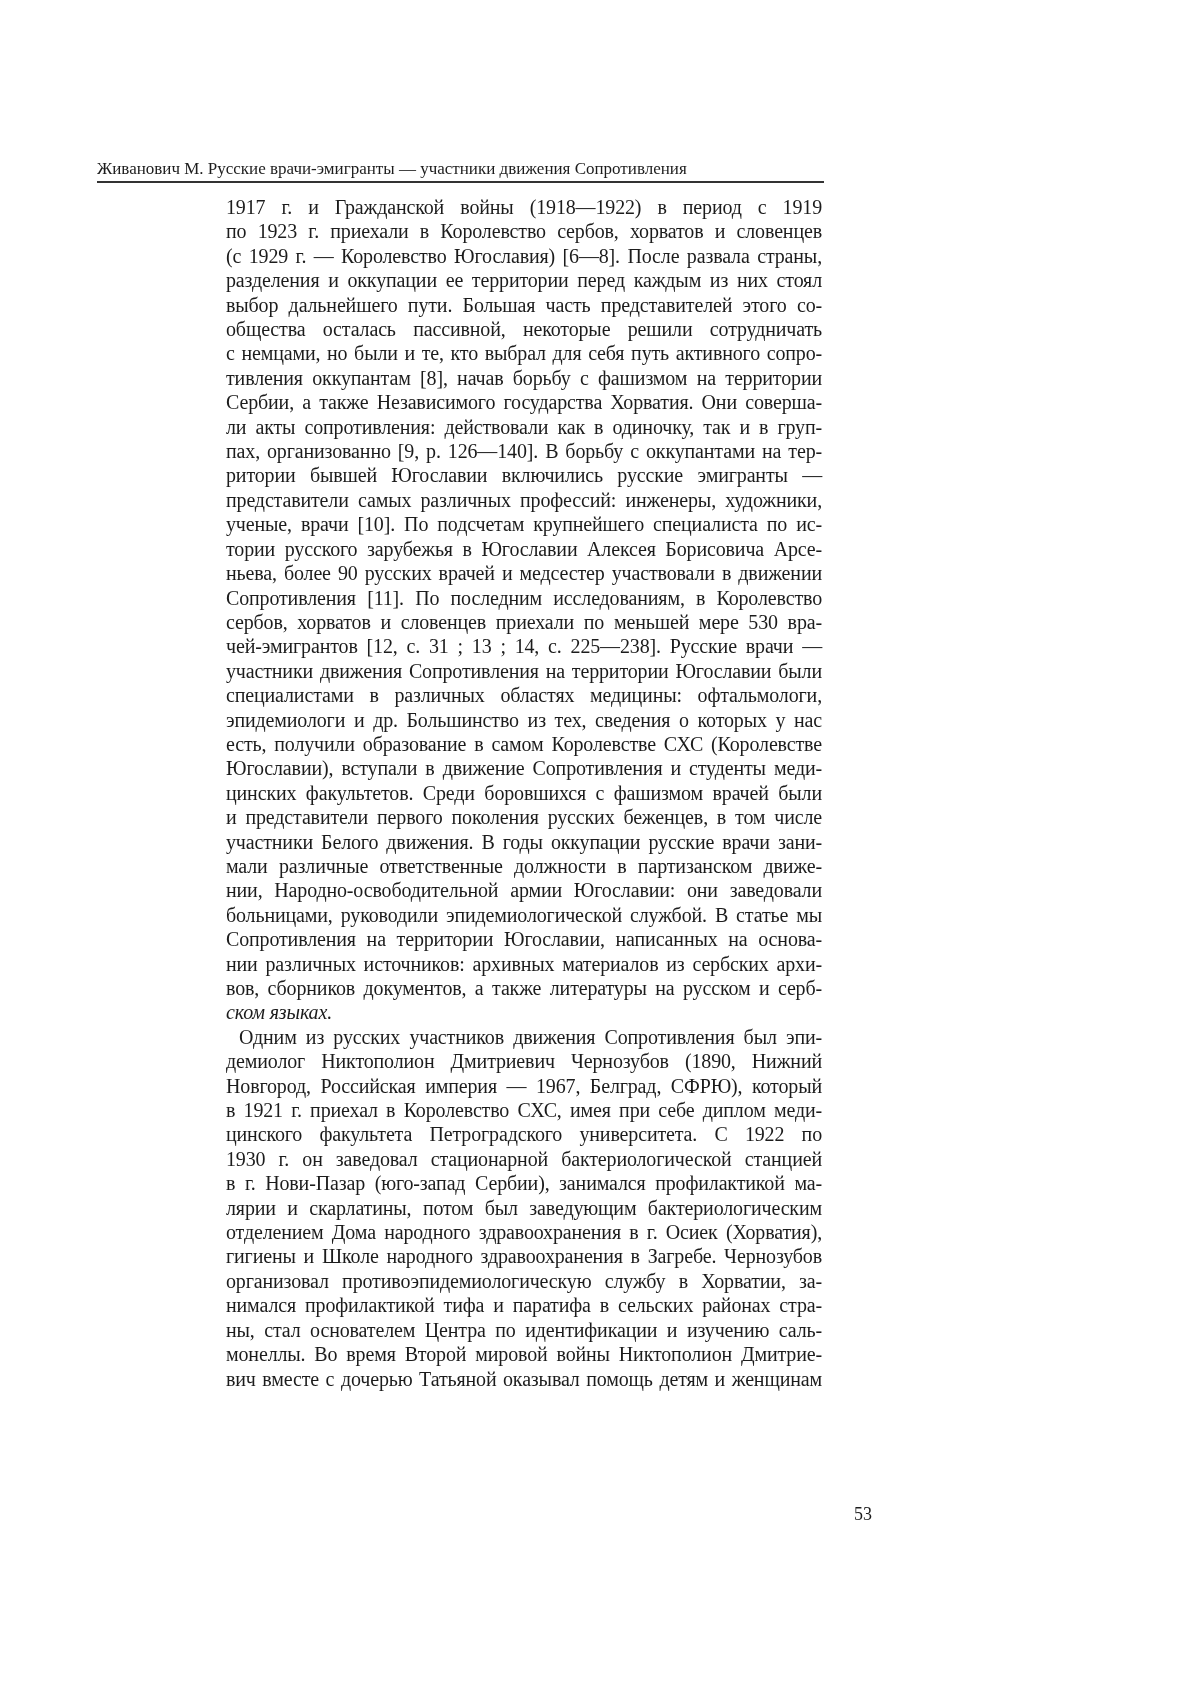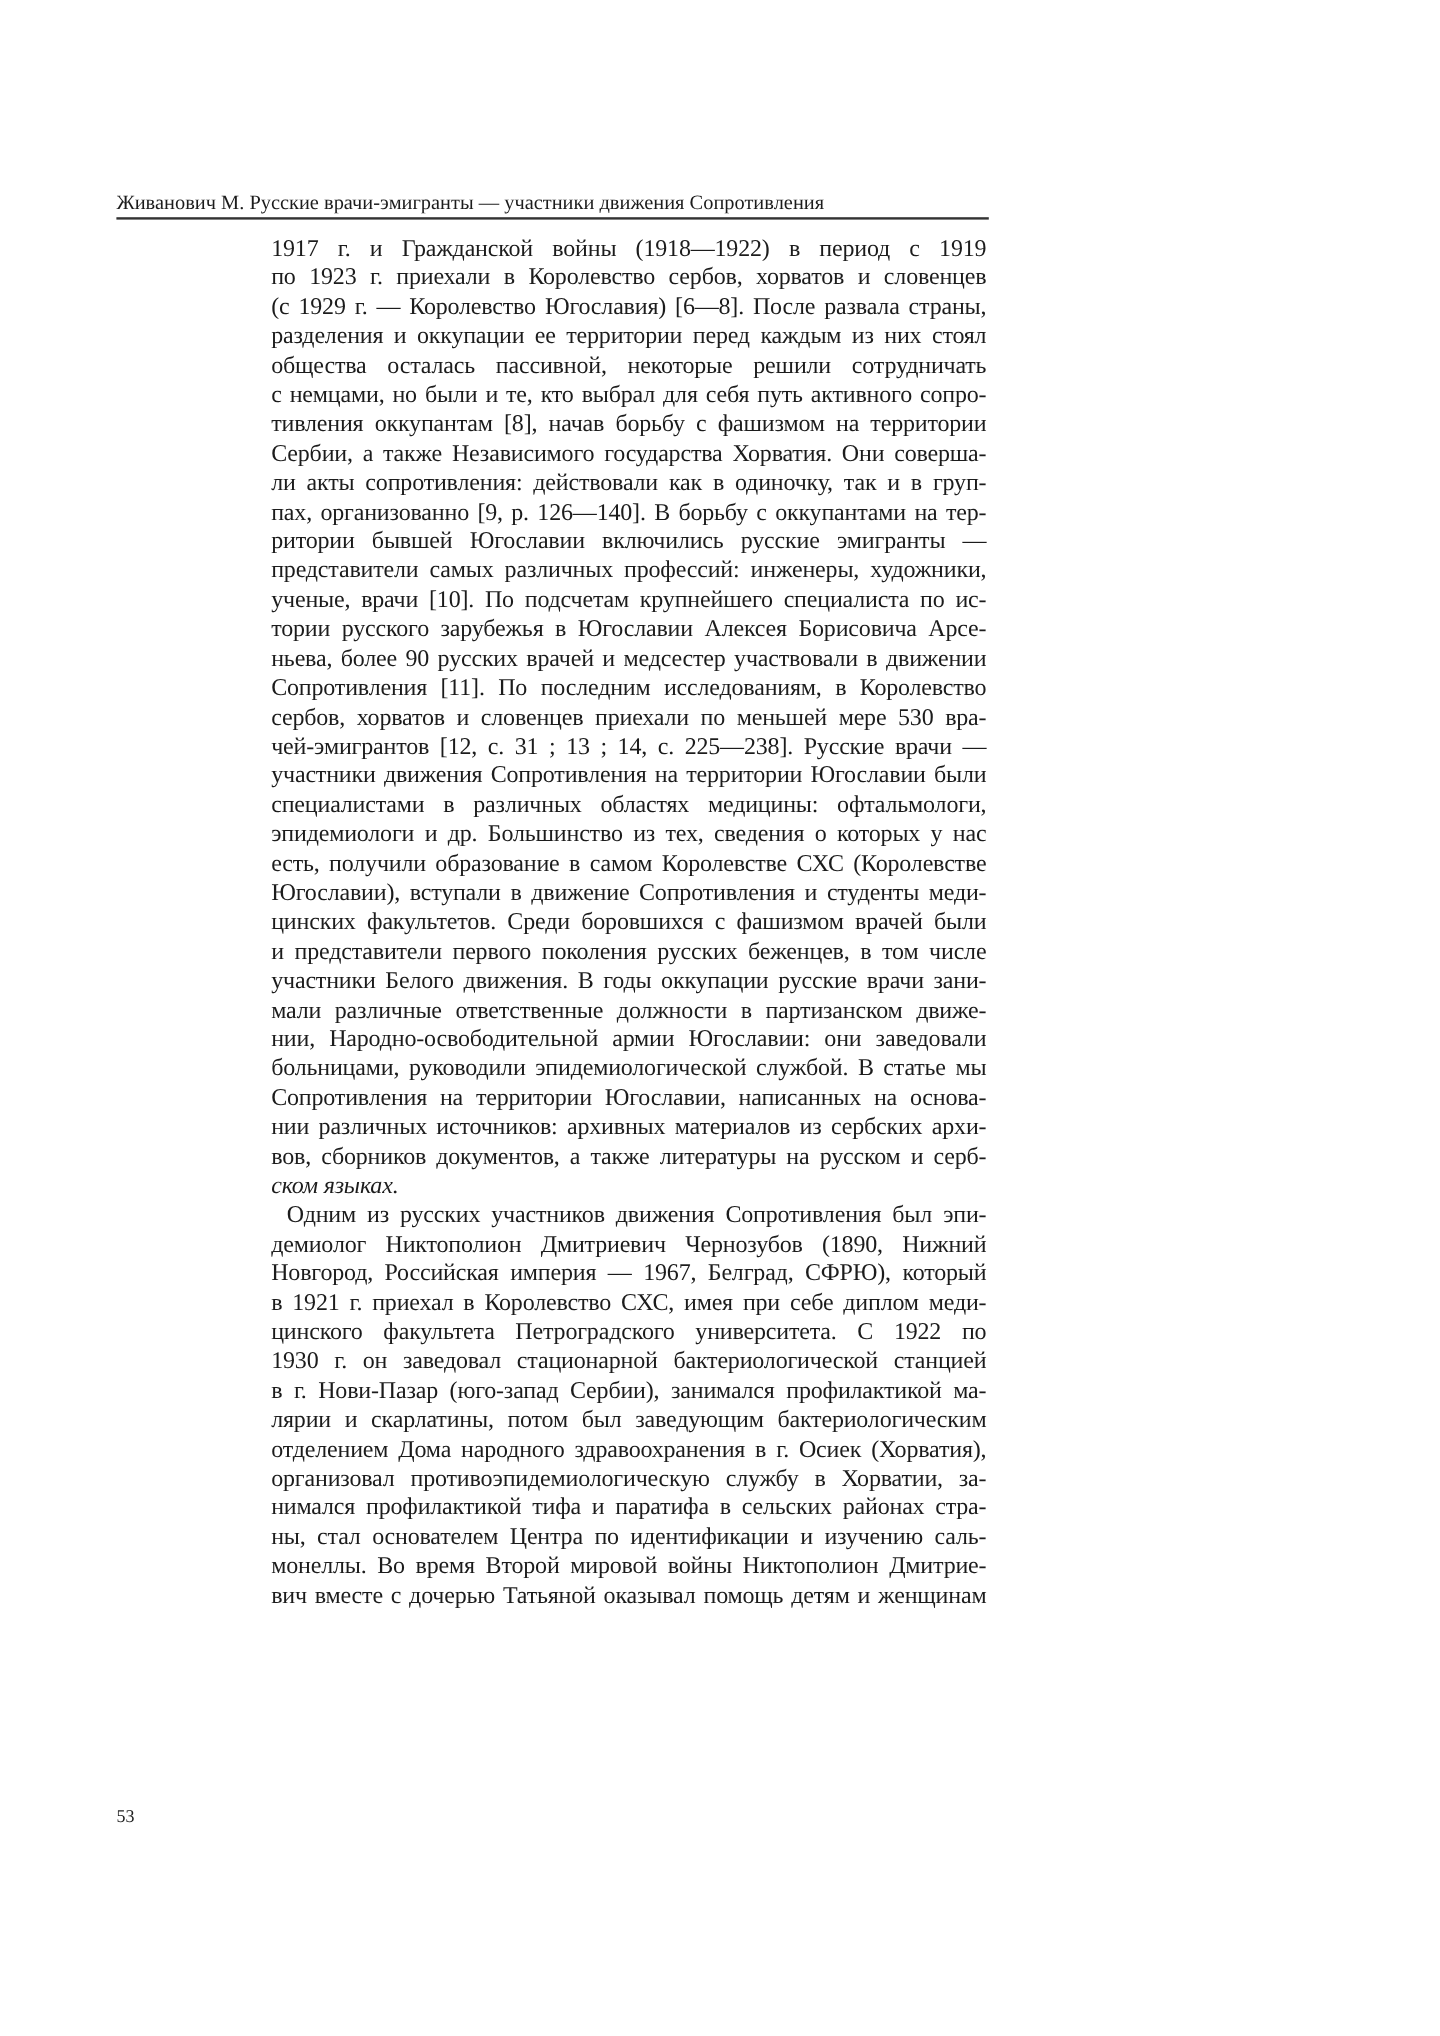--- a/index.html
+++ b/index.html
@@ -55,36 +55,38 @@
     font-style: italic;
   }
   .line.indent {
     padding-left: 13px;
   }
   .page-number {
     position: absolute;
     top: 1502px;
     left: 97px;
     width: 775px;
-    font-size: 15px;
+    text-align: right;
+    font-size: 18px;
     line-height: 24px;
     color: var(--text, #1c1c1c);
   }
 </style>
 </head>
 <body>
 
 <div class="page">
   <div class="running-head">Живанович М. Русские врачи-эмигранты — участники движения Сопротивления</div>
   <div class="header-rule"></div>
   <div class="text-block">
       <div class="line">1917 г. и Гражданской войны (1918—1922) в период с 1919</div>
       <div class="line">по 1923 г. приехали в Королевство сербов, хорватов и словенцев</div>
       <div class="line">(с 1929 г. — Королевство Югославия) [6—8]. После развала страны,</div>
       <div class="line">разделения и оккупации ее территории перед каждым из них стоял</div>
+      <div class="line">выбор дальнейшего пути. Большая часть представителей этого со-</div>
       <div class="line">общества осталась пассивной, некоторые решили сотрудничать</div>
       <div class="line">с немцами, но были и те, кто выбрал для себя путь активного сопро-</div>
       <div class="line">тивления оккупантам [8], начав борьбу с фашизмом на территории</div>
       <div class="line">Сербии, а также Независимого государства Хорватия. Они соверша-</div>
       <div class="line">ли акты сопротивления: действовали как в одиночку, так и в груп-</div>
       <div class="line">пах, организованно [9, p. 126—140]. В борьбу с оккупантами на тер-</div>
       <div class="line">ритории бывшей Югославии включились русские эмигранты —</div>
       <div class="line">представители самых различных профессий: инженеры, художники,</div>
       <div class="line">ученые, врачи [10]. По подсчетам крупнейшего специалиста по ис-</div>
       <div class="line">тории русского зарубежья в Югославии Алексея Борисовича Арсе-</div>
@@ -109,20 +111,21 @@
       <div class="line no-just">ском языках.</div>
       <div class="line indent">Одним из русских участников движения Сопротивления был эпи-</div>
       <div class="line">демиолог Никтополион Дмитриевич Чернозубов (1890, Нижний</div>
       <div class="line">Новгород, Российская империя — 1967, Белград, СФРЮ), который</div>
       <div class="line">в 1921 г. приехал в Королевство СХС, имея при себе диплом меди-</div>
       <div class="line">цинского факультета Петроградского университета. С 1922 по</div>
       <div class="line">1930 г. он заведовал стационарной бактериологической станцией</div>
       <div class="line">в г. Нови-Пазар (юго-запад Сербии), занимался профилактикой ма-</div>
       <div class="line">лярии и скарлатины, потом был заведующим бактериологическим</div>
       <div class="line">отделением Дома народного здравоохранения в г. Осиек (Хорватия),</div>
+      <div class="line">гигиены и Школе народного здравоохранения в Загребе. Чернозубов</div>
       <div class="line">организовал противоэпидемиологическую службу в Хорватии, за-</div>
       <div class="line">нимался профилактикой тифа и паратифа в сельских районах стра-</div>
       <div class="line">ны, стал основателем Центра по идентификации и изучению саль-</div>
       <div class="line">монеллы. Во время Второй мировой войны Никтополион Дмитрие-</div>
       <div class="line">вич вместе с дочерью Татьяной оказывал помощь детям и женщинам</div>
     </div>
   <div class="page-number">53</div>
 </div>
 
 </body></html>

